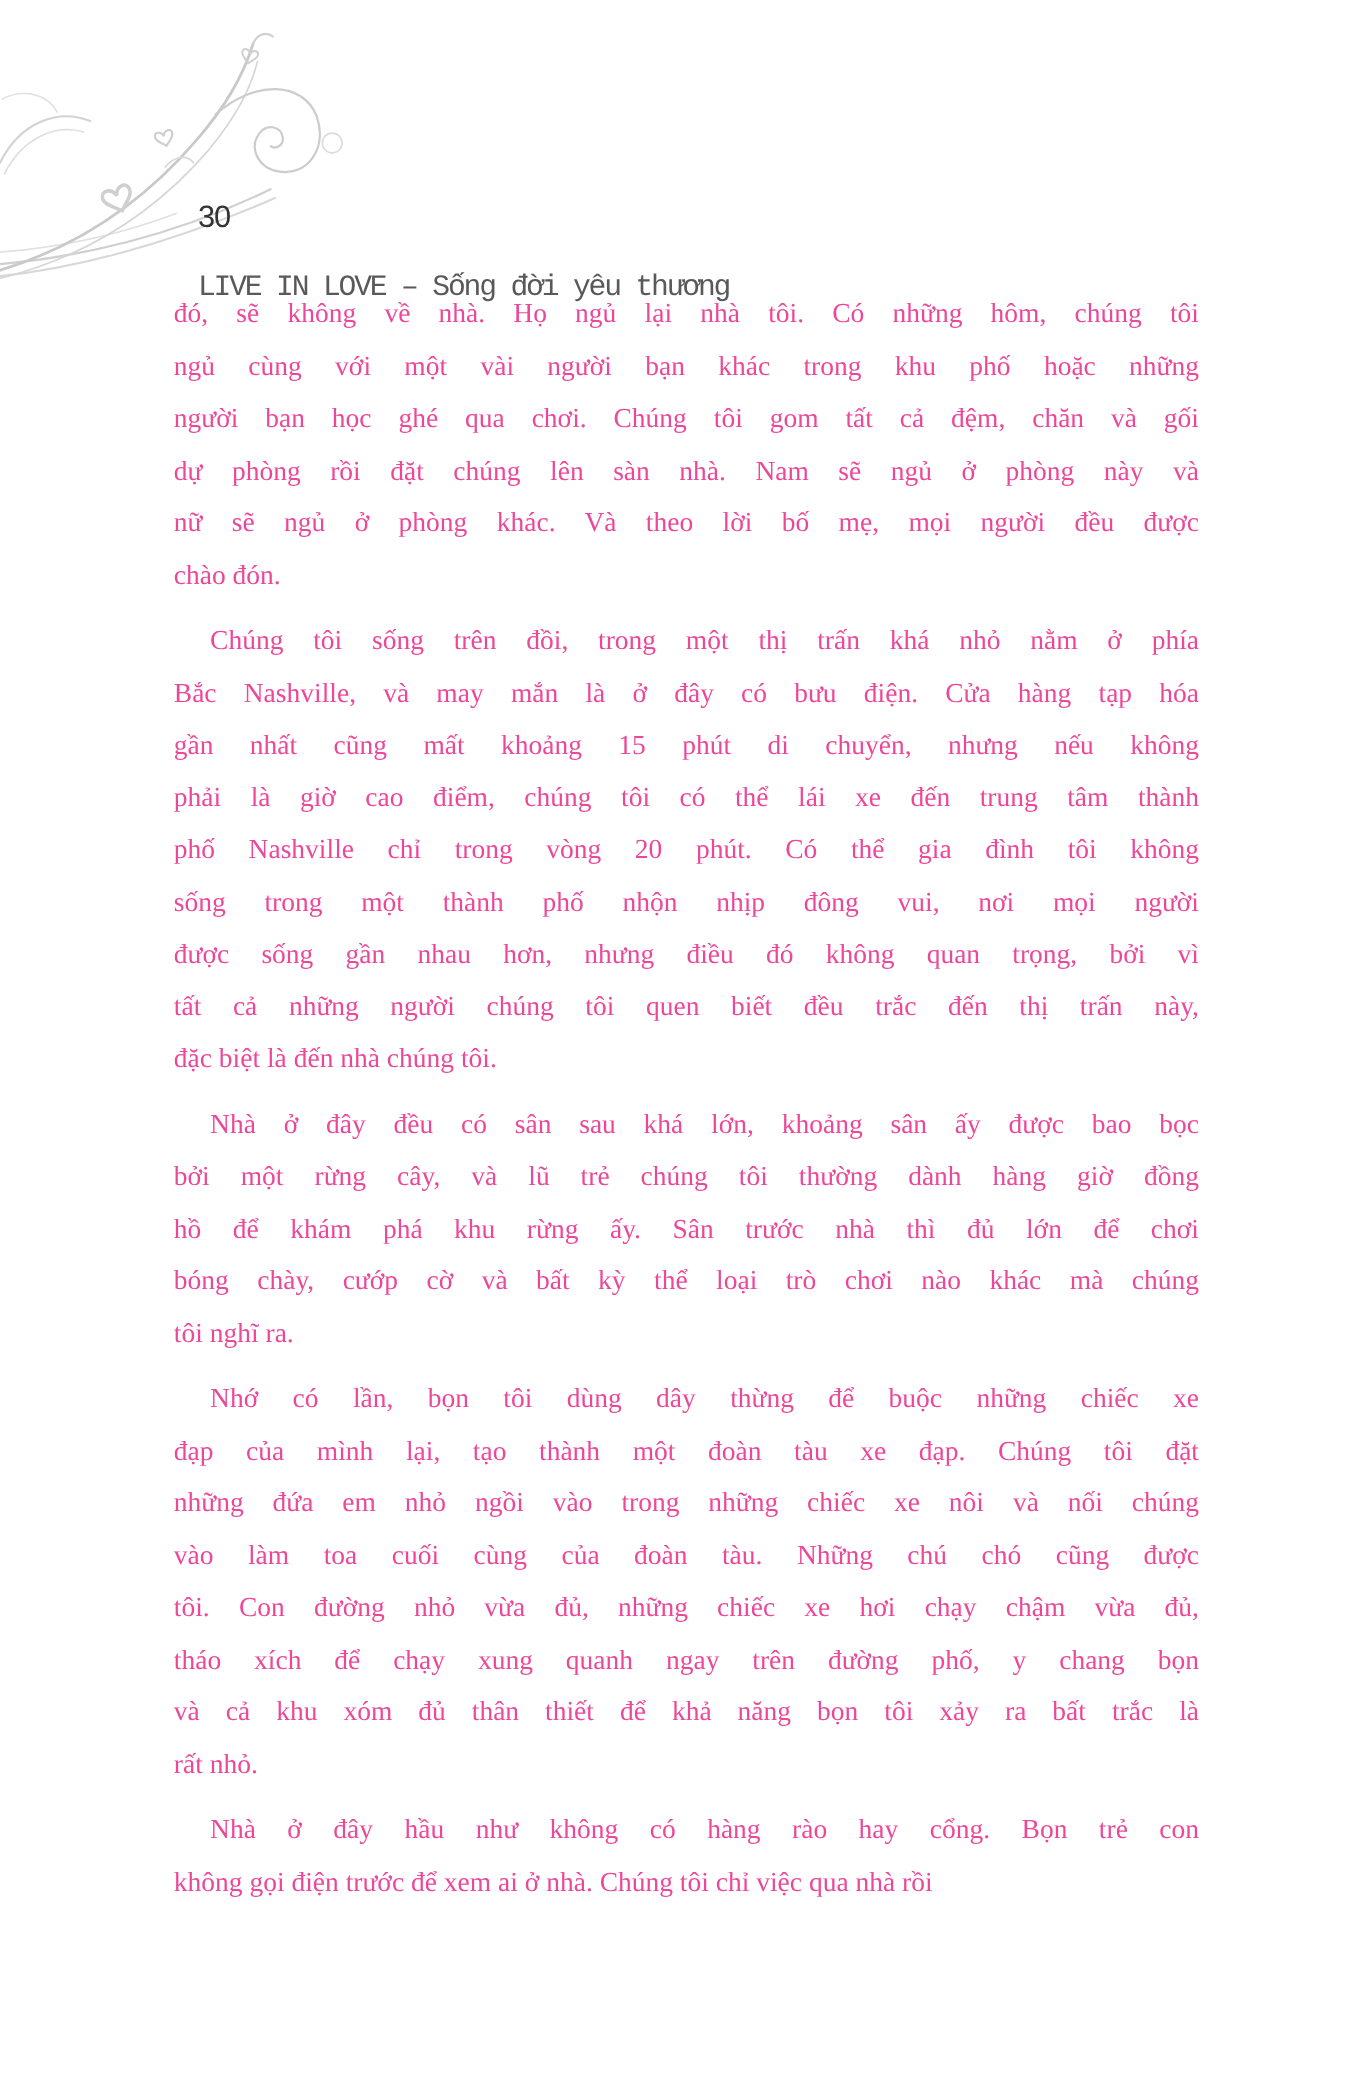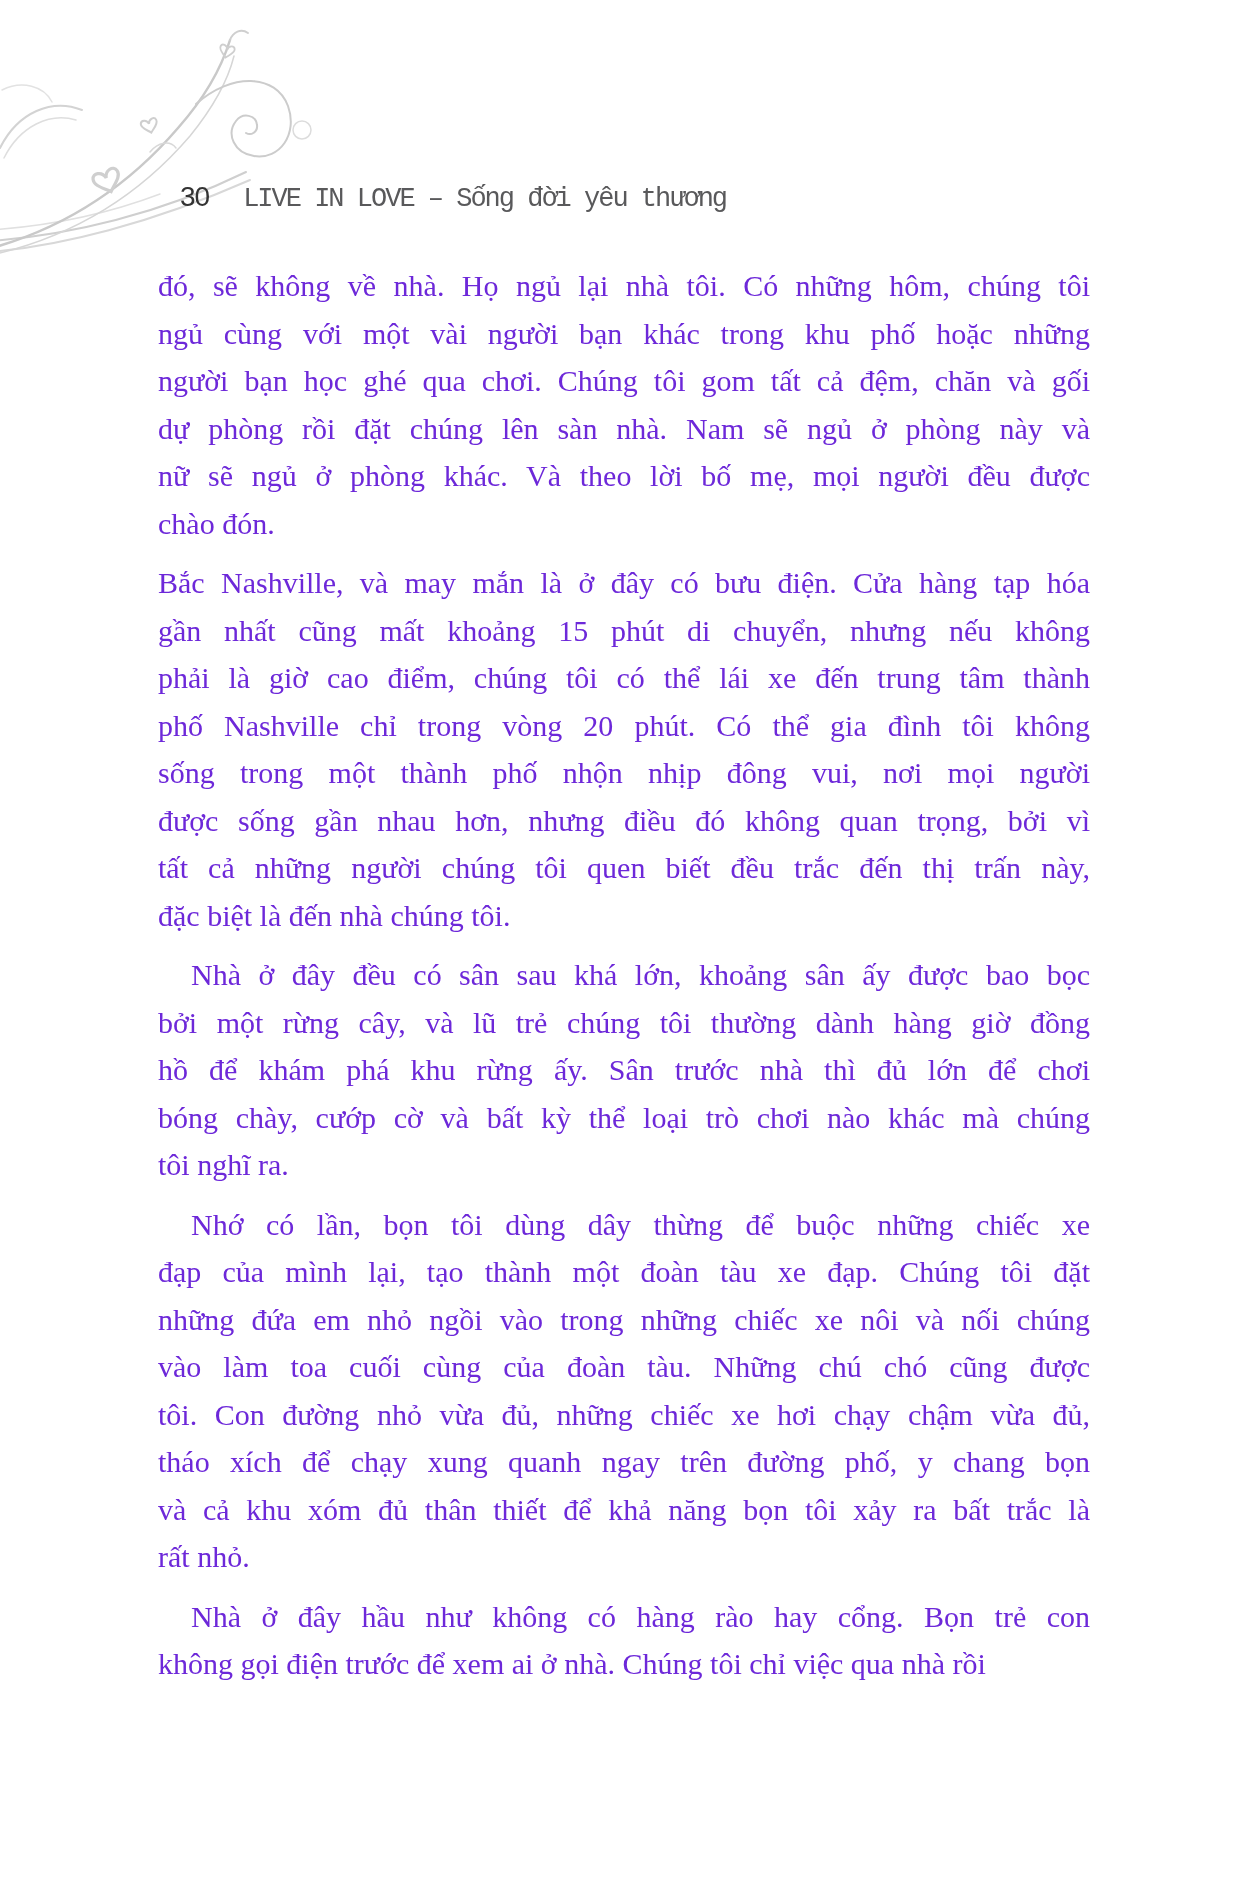--- a/index.html
+++ b/index.html
@@ -9,36 +9,37 @@
     background:#ffffff;
     overflow:hidden;
     font-family:"Liberation Serif", serif;
   }
   .flourish { position:absolute; top:0; left:0; pointer-events:none; }
   .header {
     position:absolute;
     top:181px; left:180px;
     display:flex; align-items:baseline; gap:34px;
     white-space:nowrap;
+    flex-direction:column;
   }
   .page-number {
     font-family:"Liberation Sans", sans-serif;
     font-size:28px; letter-spacing:-1px;
     color:#333333;
   }
   .header-title {
     font-family:"Liberation Mono", monospace;
     font-size:27px; letter-spacing:-2px;
     color:#59595b;
   }
   .body-text {
     position:absolute;
     top:262px; left:158px; width:932px;
-    font-size:30px; line-height:47.5px;
-    color:#6d28d9;
+    font-size:25px; line-height:47.5px;
+    color:#ec4899;
   }
   .para + .para { margin-top:12px; }
   .line { text-align:justify; text-align-last:justify; }
   .line.last { text-align-last:left; }
   .para.indent .line.first { text-indent:33px; }
 </style>
 </head>
 <body>
 
 <div class="page">
@@ -80,20 +81,21 @@
   <div class="body-text">
       <div class="para">
         <div class="line first">đó, sẽ không về nhà. Họ ngủ lại nhà tôi. Có những hôm, chúng tôi</div>
         <div class="line">ngủ cùng với một vài người bạn khác trong khu phố hoặc những</div>
         <div class="line">người bạn học ghé qua chơi. Chúng tôi gom tất cả đệm, chăn và gối</div>
         <div class="line">dự phòng rồi đặt chúng lên sàn nhà. Nam sẽ ngủ ở phòng này và</div>
         <div class="line">nữ sẽ ngủ ở phòng khác. Và theo lời bố mẹ, mọi người đều được</div>
         <div class="line last">chào đón.</div>
       </div>
       <div class="para indent">
+        <div class="line first">Chúng tôi sống trên đồi, trong một thị trấn khá nhỏ nằm ở phía</div>
         <div class="line">Bắc Nashville, và may mắn là ở đây có bưu điện. Cửa hàng tạp hóa</div>
         <div class="line">gần nhất cũng mất khoảng 15 phút di chuyển, nhưng nếu không</div>
         <div class="line">phải là giờ cao điểm, chúng tôi có thể lái xe đến trung tâm thành</div>
         <div class="line">phố Nashville chỉ trong vòng 20 phút. Có thể gia đình tôi không</div>
         <div class="line">sống trong một thành phố nhộn nhịp đông vui, nơi mọi người</div>
         <div class="line">được sống gần nhau hơn, nhưng điều đó không quan trọng, bởi vì</div>
         <div class="line">tất cả những người chúng tôi quen biết đều trắc đến thị trấn này,</div>
         <div class="line last">đặc biệt là đến nhà chúng tôi.</div>
       </div>
       <div class="para indent">

